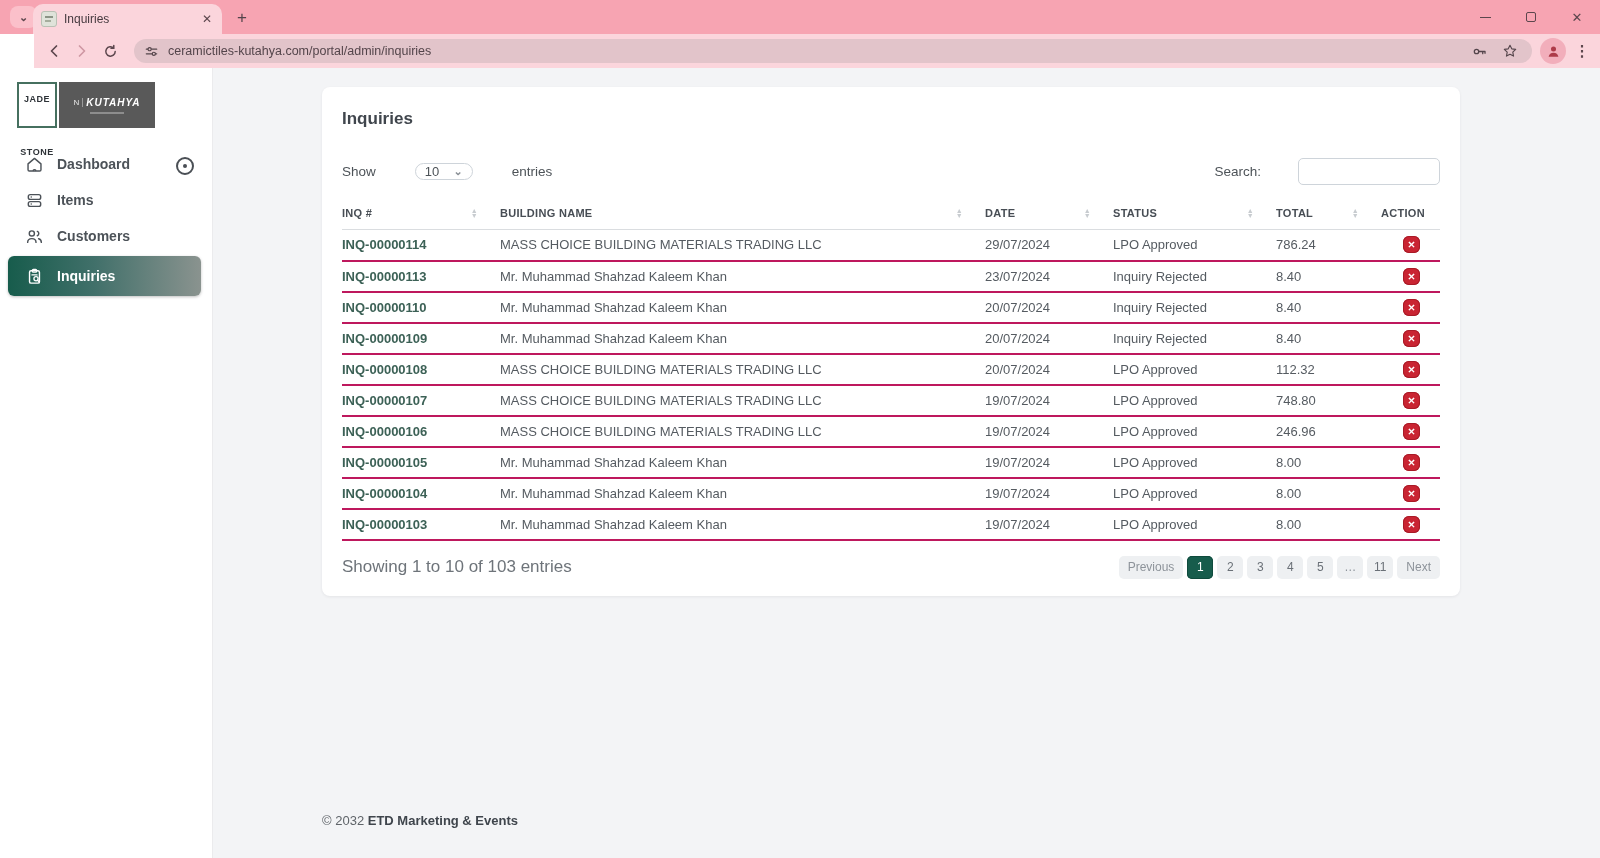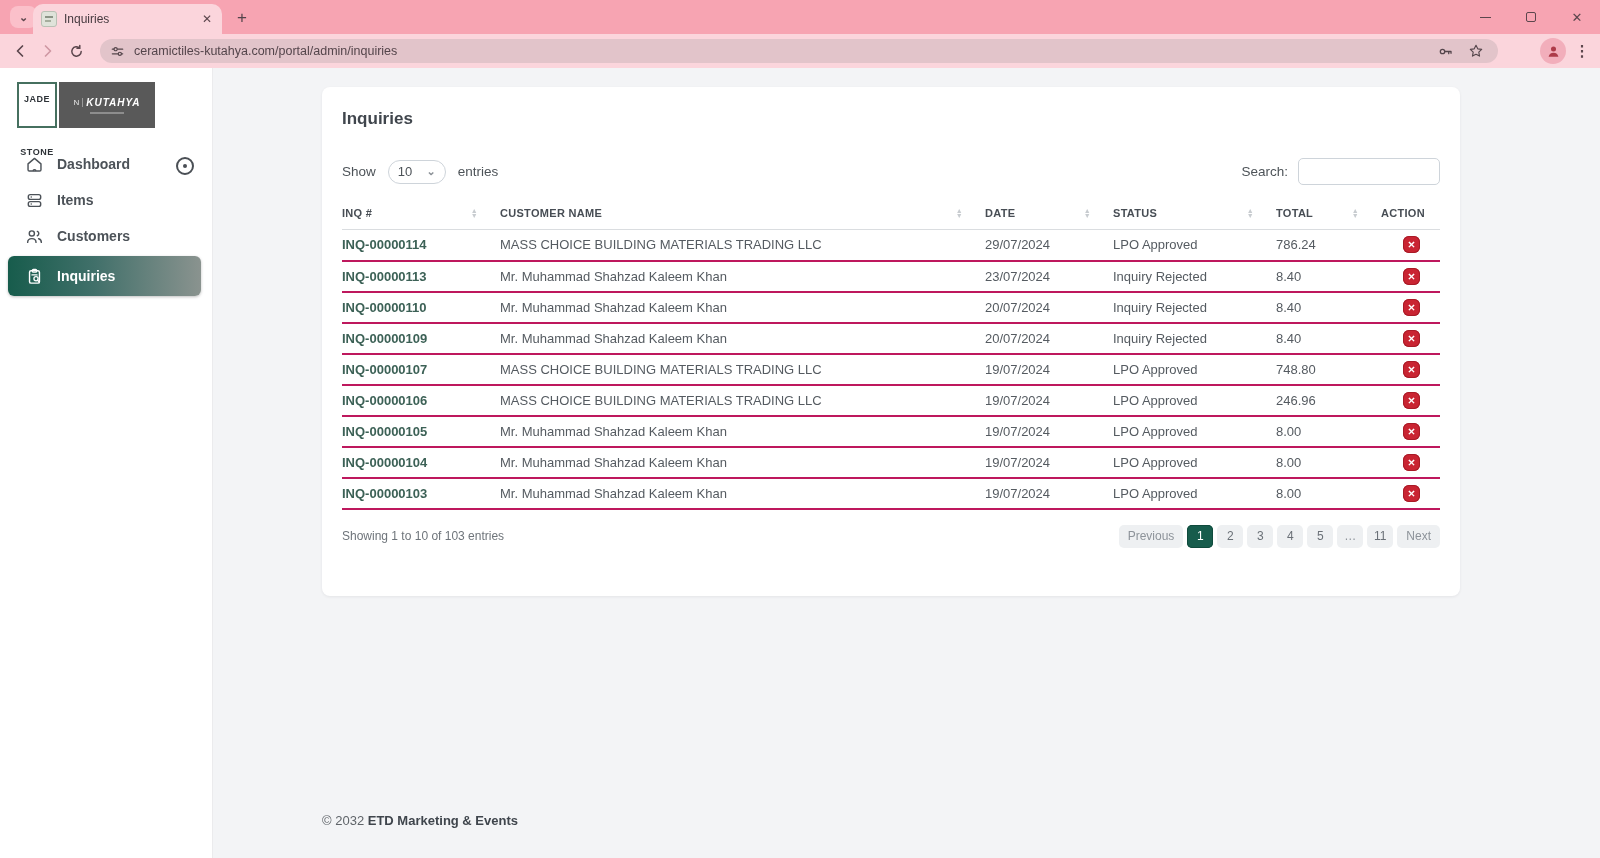--- a/index.html
+++ b/index.html
@@ -13,21 +13,21 @@
   .favicon::before { content:""; position:absolute; left:3px; top:4px; width:8px; height:2px; background:#8b9486; }
   .favicon::after { content:""; position:absolute; left:3px; top:8px; width:6px; height:2px; background:#a5ad9d; }
   .tab-title { font-size:12px; color:#463a3f; flex:1; white-space:nowrap; overflow:hidden; }
   .tab-close { font-size:12px; color:#5c464d; cursor:pointer; padding:0 2px; }
   .newtab { position:absolute; left:230px; top:7px; font-size:17px; font-weight:400; color:#53434a; cursor:pointer; width:24px; height:24px; text-align:center; line-height:22px; }
   .win-controls { position:absolute; right:0; top:0; height:34px; display:flex; }
   .win-controls span { width:46px; height:34px; display:flex; align-items:center; justify-content:center; color:#5c464d; cursor:pointer; font-size:13px; }
   .wc-min i { display:block; width:11px; border-top:1.6px solid #5c464d; }
   .wc-max i { display:block; width:10px; height:10px; border:1.6px solid #5c464d; border-radius:2px; }
 
-  .toolbar { position:relative; height:34px; background:#fbd5dc; display:flex; align-items:center; }
+  .toolbar { position:relative; height:34px; background:#fbd5dc; display:flex; align-items:center;margin-left:34px; }
   .navbtn { width:28px; height:28px; display:flex; align-items:center; justify-content:center; font-size:16px; color:#5c464d; cursor:pointer; }
   .navbtn.back { margin-left:6px; }
   .navbtn.fwd { color:#cf98a3; }
   .urlbar { position:absolute; left:100px; top:5px; width:1398px; height:24px; background:#e2c4ca; border-radius:12px; display:flex; align-items:center; padding:0 10px; }
   .url-text { font-size:12.5px; color:#54454b; margin-left:9px; flex:1; }
   .urlbar svg, .toolbar svg { flex:none; }
   .url-right { display:flex; align-items:center; gap:14px; margin-right:4px; }
   .profile-btn { width:26px; height:26px; border-radius:50%; background:#f2aebb; display:flex; align-items:center; justify-content:center; margin-left:12px; cursor:pointer; }
   .menu-dots { width:20px; height:26px; display:flex; align-items:center; justify-content:center; color:#5c464d; font-size:15px; font-weight:700; margin:0 8px 0 6px; cursor:pointer; letter-spacing:0; }
 
@@ -57,40 +57,40 @@
   .top-icons { display:flex; align-items:center; gap:16px; }
   .icon-btn { cursor:pointer; display:flex; align-items:center; }
   .avatar-wrap { position:relative; width:32px; height:32px; cursor:pointer; }
   .avatar { width:32px; height:32px; border-radius:50%; background:#3e4a66; overflow:hidden; position:relative; }
   .avatar::before { content:""; position:absolute; left:10px; top:6px; width:12px; height:12px; border-radius:50%; background:#e7eaf1; }
   .avatar::after { content:""; position:absolute; left:5px; top:19px; width:22px; height:16px; border-radius:50%; background:#e7eaf1; }
   .status-dot { position:absolute; right:-1px; bottom:-1px; width:11px; height:11px; border-radius:50%; background:#2bb673; border:2px solid #fff; }
 
   .table-card { margin-top:19px; height:509px; padding:22px 20px 0; }
   .card-title { font-size:17px; font-weight:700; color:#40464d; margin-bottom:29px; }
-  .controls { display:flex; align-items:center; margin-bottom:13px; }
+  .controls { display:flex; align-items:center; margin-bottom:13px;gap:27px; }
   .ctl-label { font-size:13.5px; color:#4d5358; }
-  .length-select { width:58px; height:24px; border:1px solid #ced4da; border-radius:12px; margin:0 12px; display:flex; align-items:center; padding:0 9px; font-size:13px; color:#4d5358; cursor:pointer; background:#fff; }
+  .length-select { width:58px; height:17px; border:1px solid #ced4da; border-radius:12px; margin:0 12px; display:flex; align-items:center; padding:0 9px; font-size:13px; color:#4d5358; cursor:pointer; background:#fff; }
   .length-select .val { flex:1; }
   .length-select .chev { color:#8a9096; font-size:11px; font-weight:700; }
   .spacer { flex:1; }
   .search-input { width:142px; height:27px; border:1px solid #ced4da; border-radius:5px; margin-left:10px; padding:0 8px; font-size:13px; color:#4d5358; outline:none; background:#fff; }
 
   table { width:100%; border-collapse:collapse; table-layout:fixed; }
   col.c-inq{width:158px} col.c-cust{width:485px} col.c-date{width:128px} col.c-status{width:163px} col.c-total{width:105px} col.c-act{width:auto}
   thead th { font-size:11px; font-weight:700; color:#474d54; text-align:left; padding:9px 0 10px; border-bottom:1px solid #dadde0; letter-spacing:.3px; cursor:pointer; }
   thead th .th-flex { display:flex; align-items:center; justify-content:space-between; padding-right:22px; }
   .sort { display:inline-flex; flex-direction:column; line-height:5.5px; font-size:7px; color:#c8ccd0; font-style:normal; }
   tbody td { font-size:13px; color:#555b61; height:31px; border-bottom:2px solid #be185d; padding:0; vertical-align:middle; }
   td.inq a { color:#3c6156; text-decoration:none; font-weight:600; cursor:pointer; }
   td.act { text-align:left; }
   .del-btn { display:inline-flex; width:17px; height:17px; border-radius:6px; background:#c92432; color:#fff; align-items:center; justify-content:center; font-size:9.5px; font-weight:700; cursor:pointer; margin-left:22px; box-shadow:0 0 0 1px #a81b27 inset; }
 
   .table-footer { display:flex; align-items:center; padding:15px 0 0; }
-  .summary { font-size:12px; color:#6e747a; }
+  .summary { font-size:17px; color:#6e747a; }
   .paging { display:flex; align-items:center; gap:4px; }
   .page-btn { min-width:26px; height:23px; padding:8px 9px; background:#eef0f2; border-radius:5px; font-size:12px; color:#6a7077; display:flex; align-items:center; justify-content:center; cursor:pointer; }
   .page-btn.num { padding:0; }
   .page-btn.active { background:#175c4c; color:#fff; box-shadow:0 0 0 1px #0f4a3c inset; }
   .page-btn.muted { color:#8d939a; }
 
   .page-footer { position:absolute; left:109px; top:745px; font-size:13px; color:#5f6469; }
   .page-footer b { color:#3f454c; }
 </style>
 </head>
@@ -249,21 +249,21 @@
                 <span class="th-flex">
                   <span>INQ #</span>
                   <span class="sort">
                     <i>▲</i>
                     <i>▼</i>
                   </span>
                 </span>
               </th>
             <th>
                 <span class="th-flex">
-                  <span>CUSTOMER NAME</span>
+                  <span>BUILDING NAME</span>
                   <span class="sort">
                     <i>▲</i>
                     <i>▼</i>
                   </span>
                 </span>
               </th>
             <th>
                 <span class="th-flex">
                   <span>DATE</span>
                   <span class="sort">
@@ -328,20 +328,30 @@
             <td class="inq"><a>INQ-00000109</a></td>
             <td>Mr. Muhammad Shahzad Kaleem Khan</td>
             <td>20/07/2024</td>
             <td>Inquiry Rejected</td>
             <td>8.40</td>
             <td class="act"><span class="del-btn">
                   <span>✕</span>
                 </span></td>
           </tr>
           <tr>
+            <td class="inq"><a>INQ-00000108</a></td>
+            <td>MASS CHOICE BUILDING MATERIALS TRADING LLC</td>
+            <td>20/07/2024</td>
+            <td>LPO Approved</td>
+            <td>112.32</td>
+            <td class="act"><span class="del-btn">
+                  <span>✕</span>
+                </span></td>
+          </tr>
+          <tr>
             <td class="inq"><a>INQ-00000107</a></td>
             <td>MASS CHOICE BUILDING MATERIALS TRADING LLC</td>
             <td>19/07/2024</td>
             <td>LPO Approved</td>
             <td>748.80</td>
             <td class="act"><span class="del-btn">
                   <span>✕</span>
                 </span></td>
           </tr>
           <tr>

